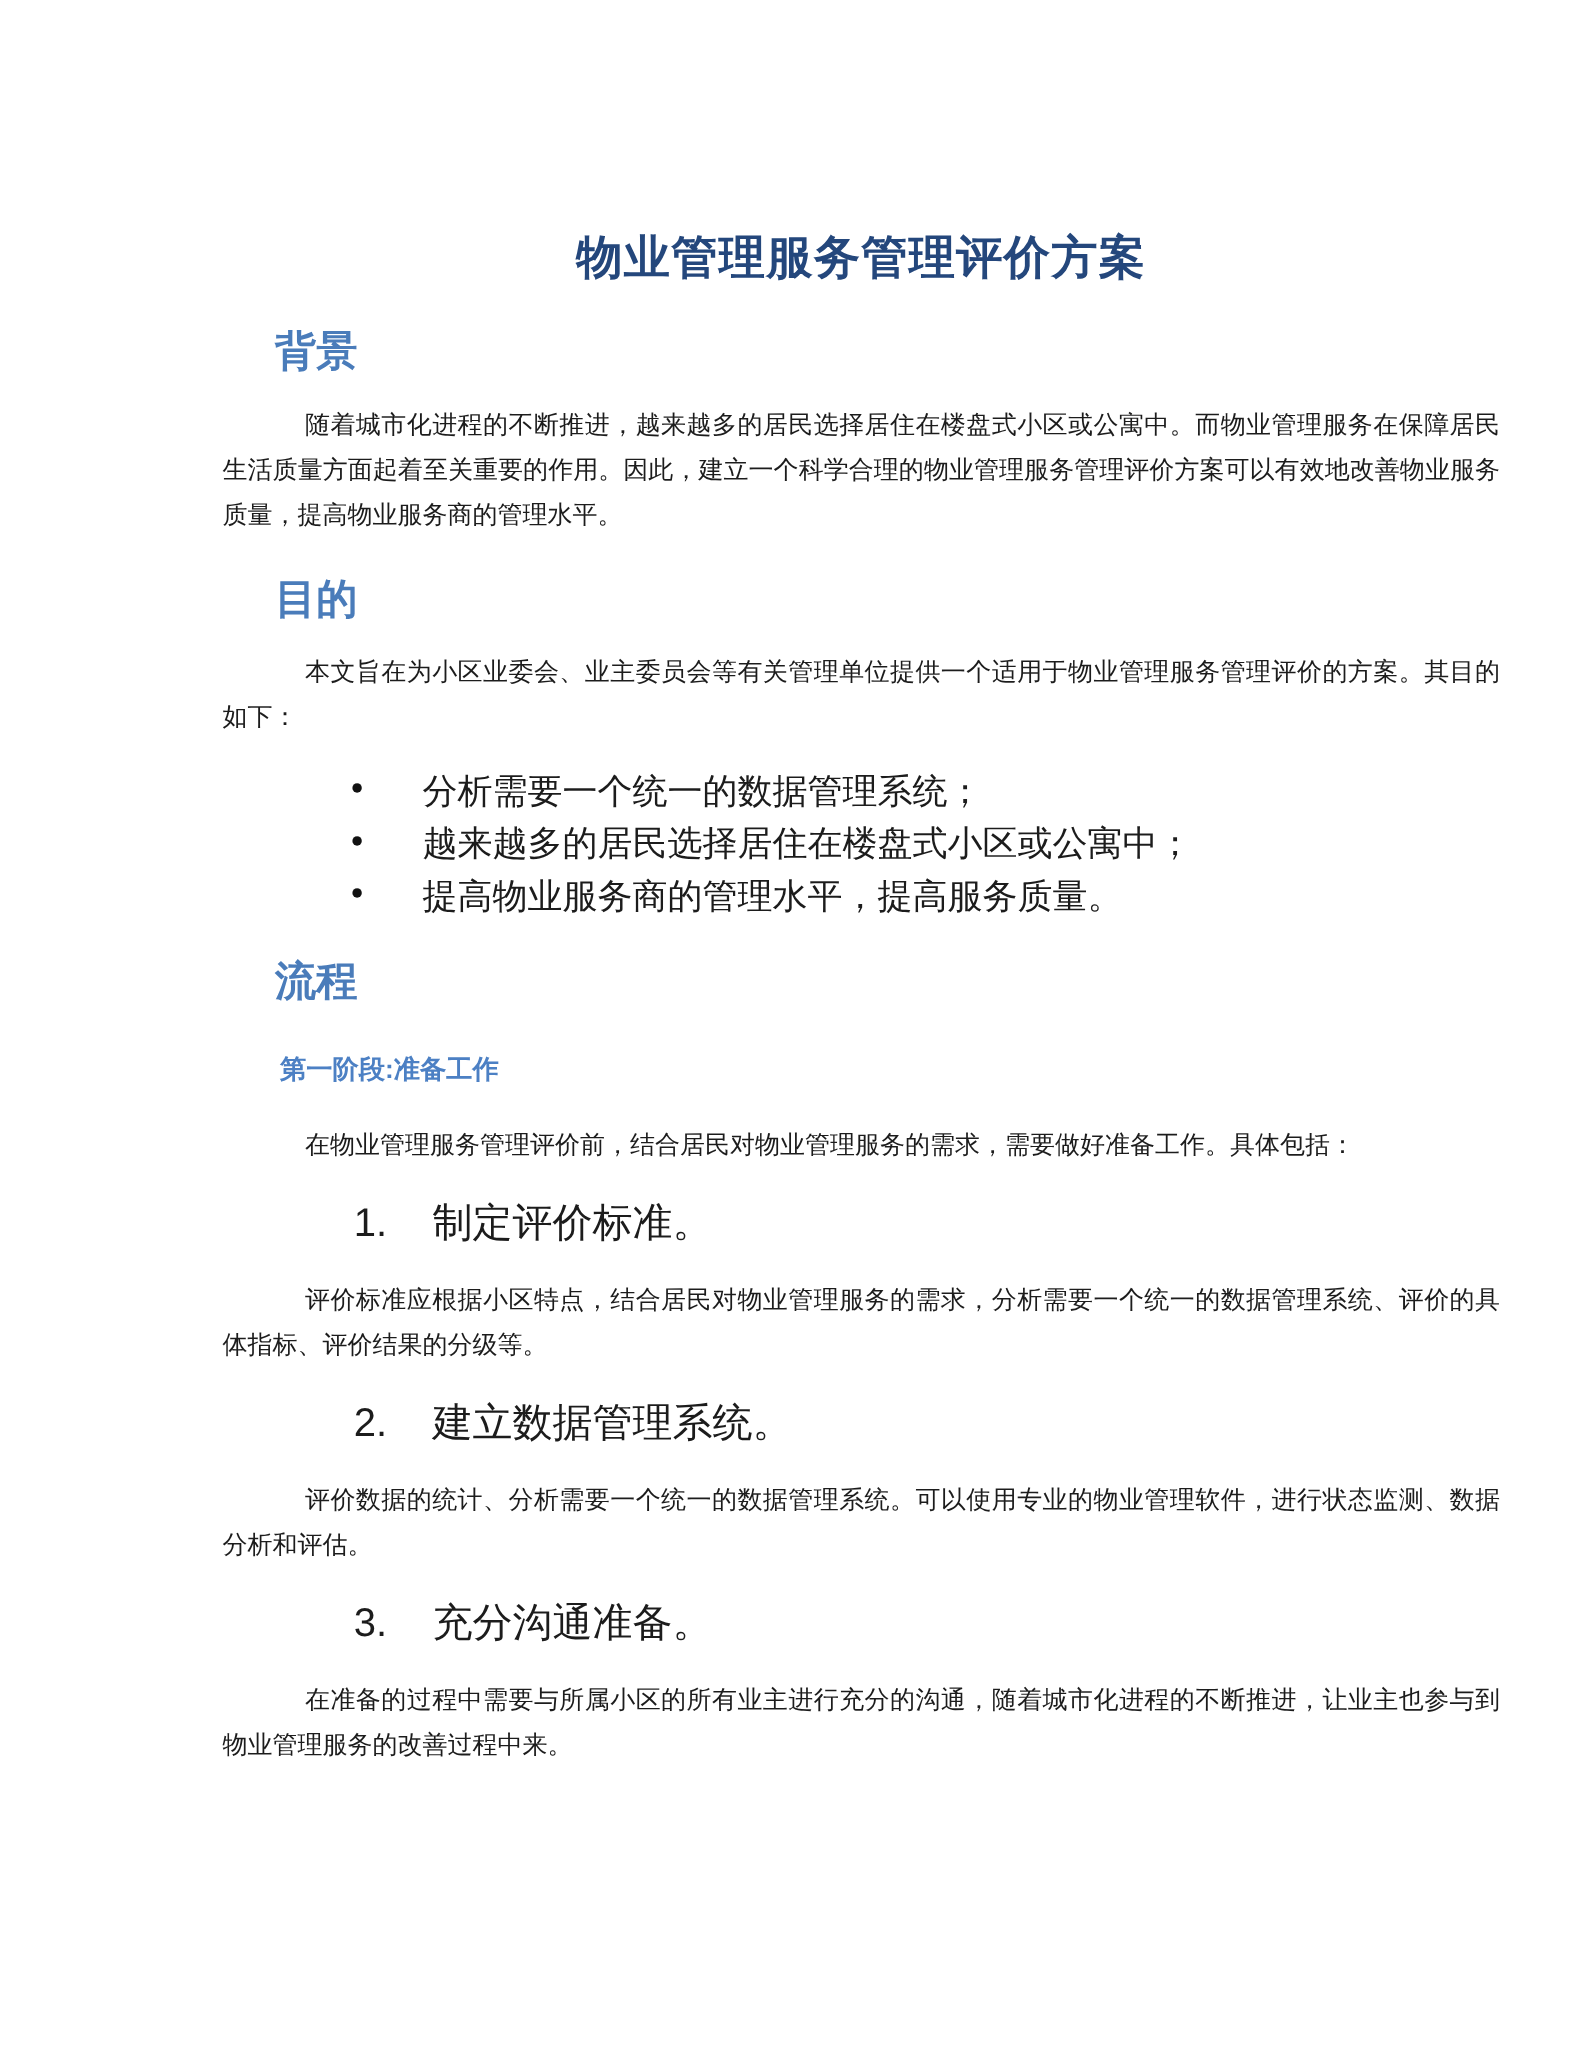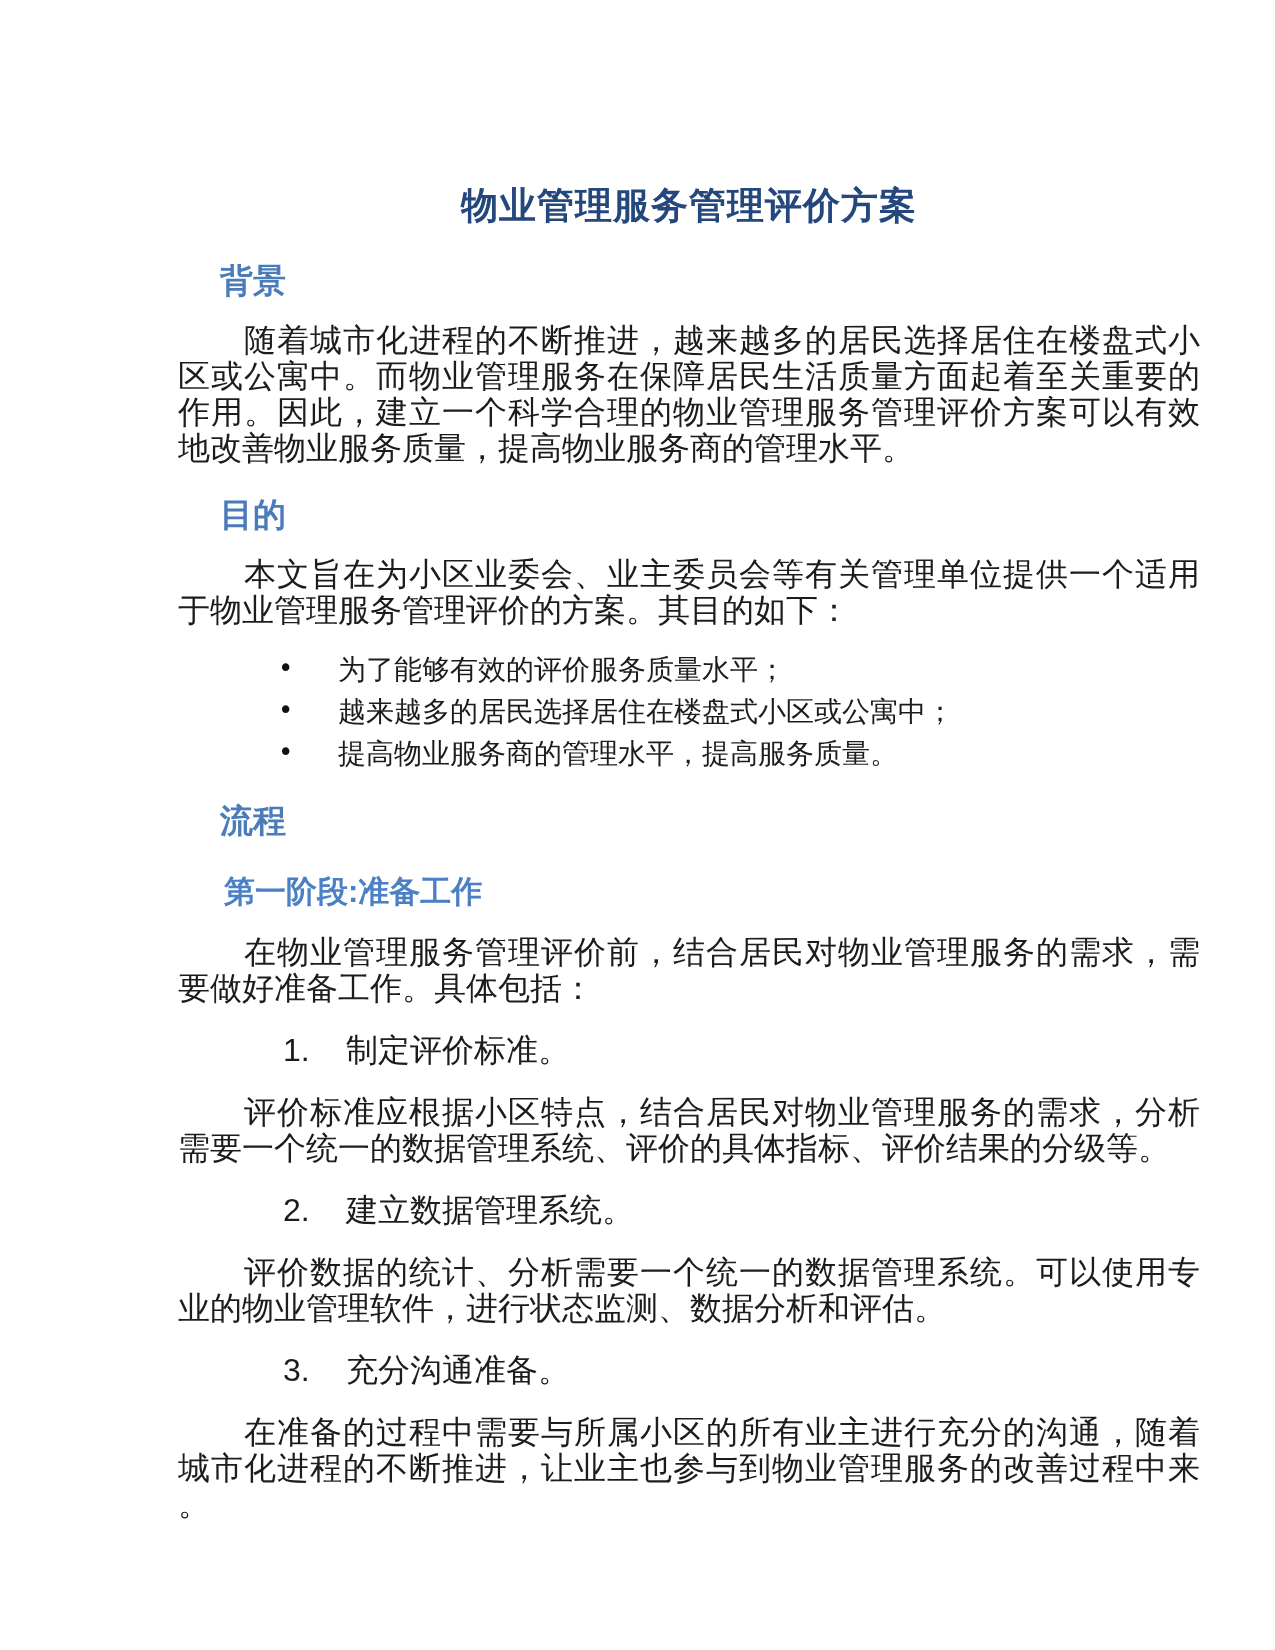--- a/index.html
+++ b/index.html
@@ -35,27 +35,27 @@
     font-family: "Liberation Sans", sans-serif;
     font-weight: bold;
     font-size: 33px;
     line-height: 42px;
     color: #4a7cba;
     margin: 28px 0 20px 42px;
   }
   .h-stage {
     font-family: "Liberation Sans", sans-serif;
     font-weight: bold;
-    font-size: 31px;
+    font-size: 21px;
     line-height: 36px;
     color: #4c80c4;
     margin: 32px 0 24px 46px;
   }
   .para {
-    font-size: 32px;
+    font-size: 20px;
     line-height: 36px;
     margin: 20px 0;
     text-indent: 66px;
     text-align: justify;
     word-break: break-all;
     line-break: anywhere;
   }
   .bullet-list {
     list-style: none;
     margin: 24px 0;
@@ -101,21 +101,21 @@
 
   <p class="para">随着城市化进程的不断推进，越来越多的居民选择居住在楼盘式小区或公寓中。而物业管理服务在保障居民生活质量方面起着至关重要的作用。因此，建立一个科学合理的物业管理服务管理评价方案可以有效地改善物业服务质量，提高物业服务商的管理水平。</p>
 
   <h2 class="h-major">目的</h2>
 
   <p class="para">本文旨在为小区业委会、业主委员会等有关管理单位提供一个适用于物业管理服务管理评价的方案。其目的如下：</p>
 
   <ul class="bullet-list">
     <li>
       <span class="bullet-marker">•</span>
-      <span>为了能够有效的评价服务质量水平；</span>
+      <span>分析需要一个统一的数据管理系统；</span>
     </li>
     <li>
       <span class="bullet-marker">•</span>
       <span>越来越多的居民选择居住在楼盘式小区或公寓中；</span>
     </li>
     <li>
       <span class="bullet-marker">•</span>
       <span>提高物业服务商的管理水平，提高服务质量。</span>
     </li>
   </ul>

